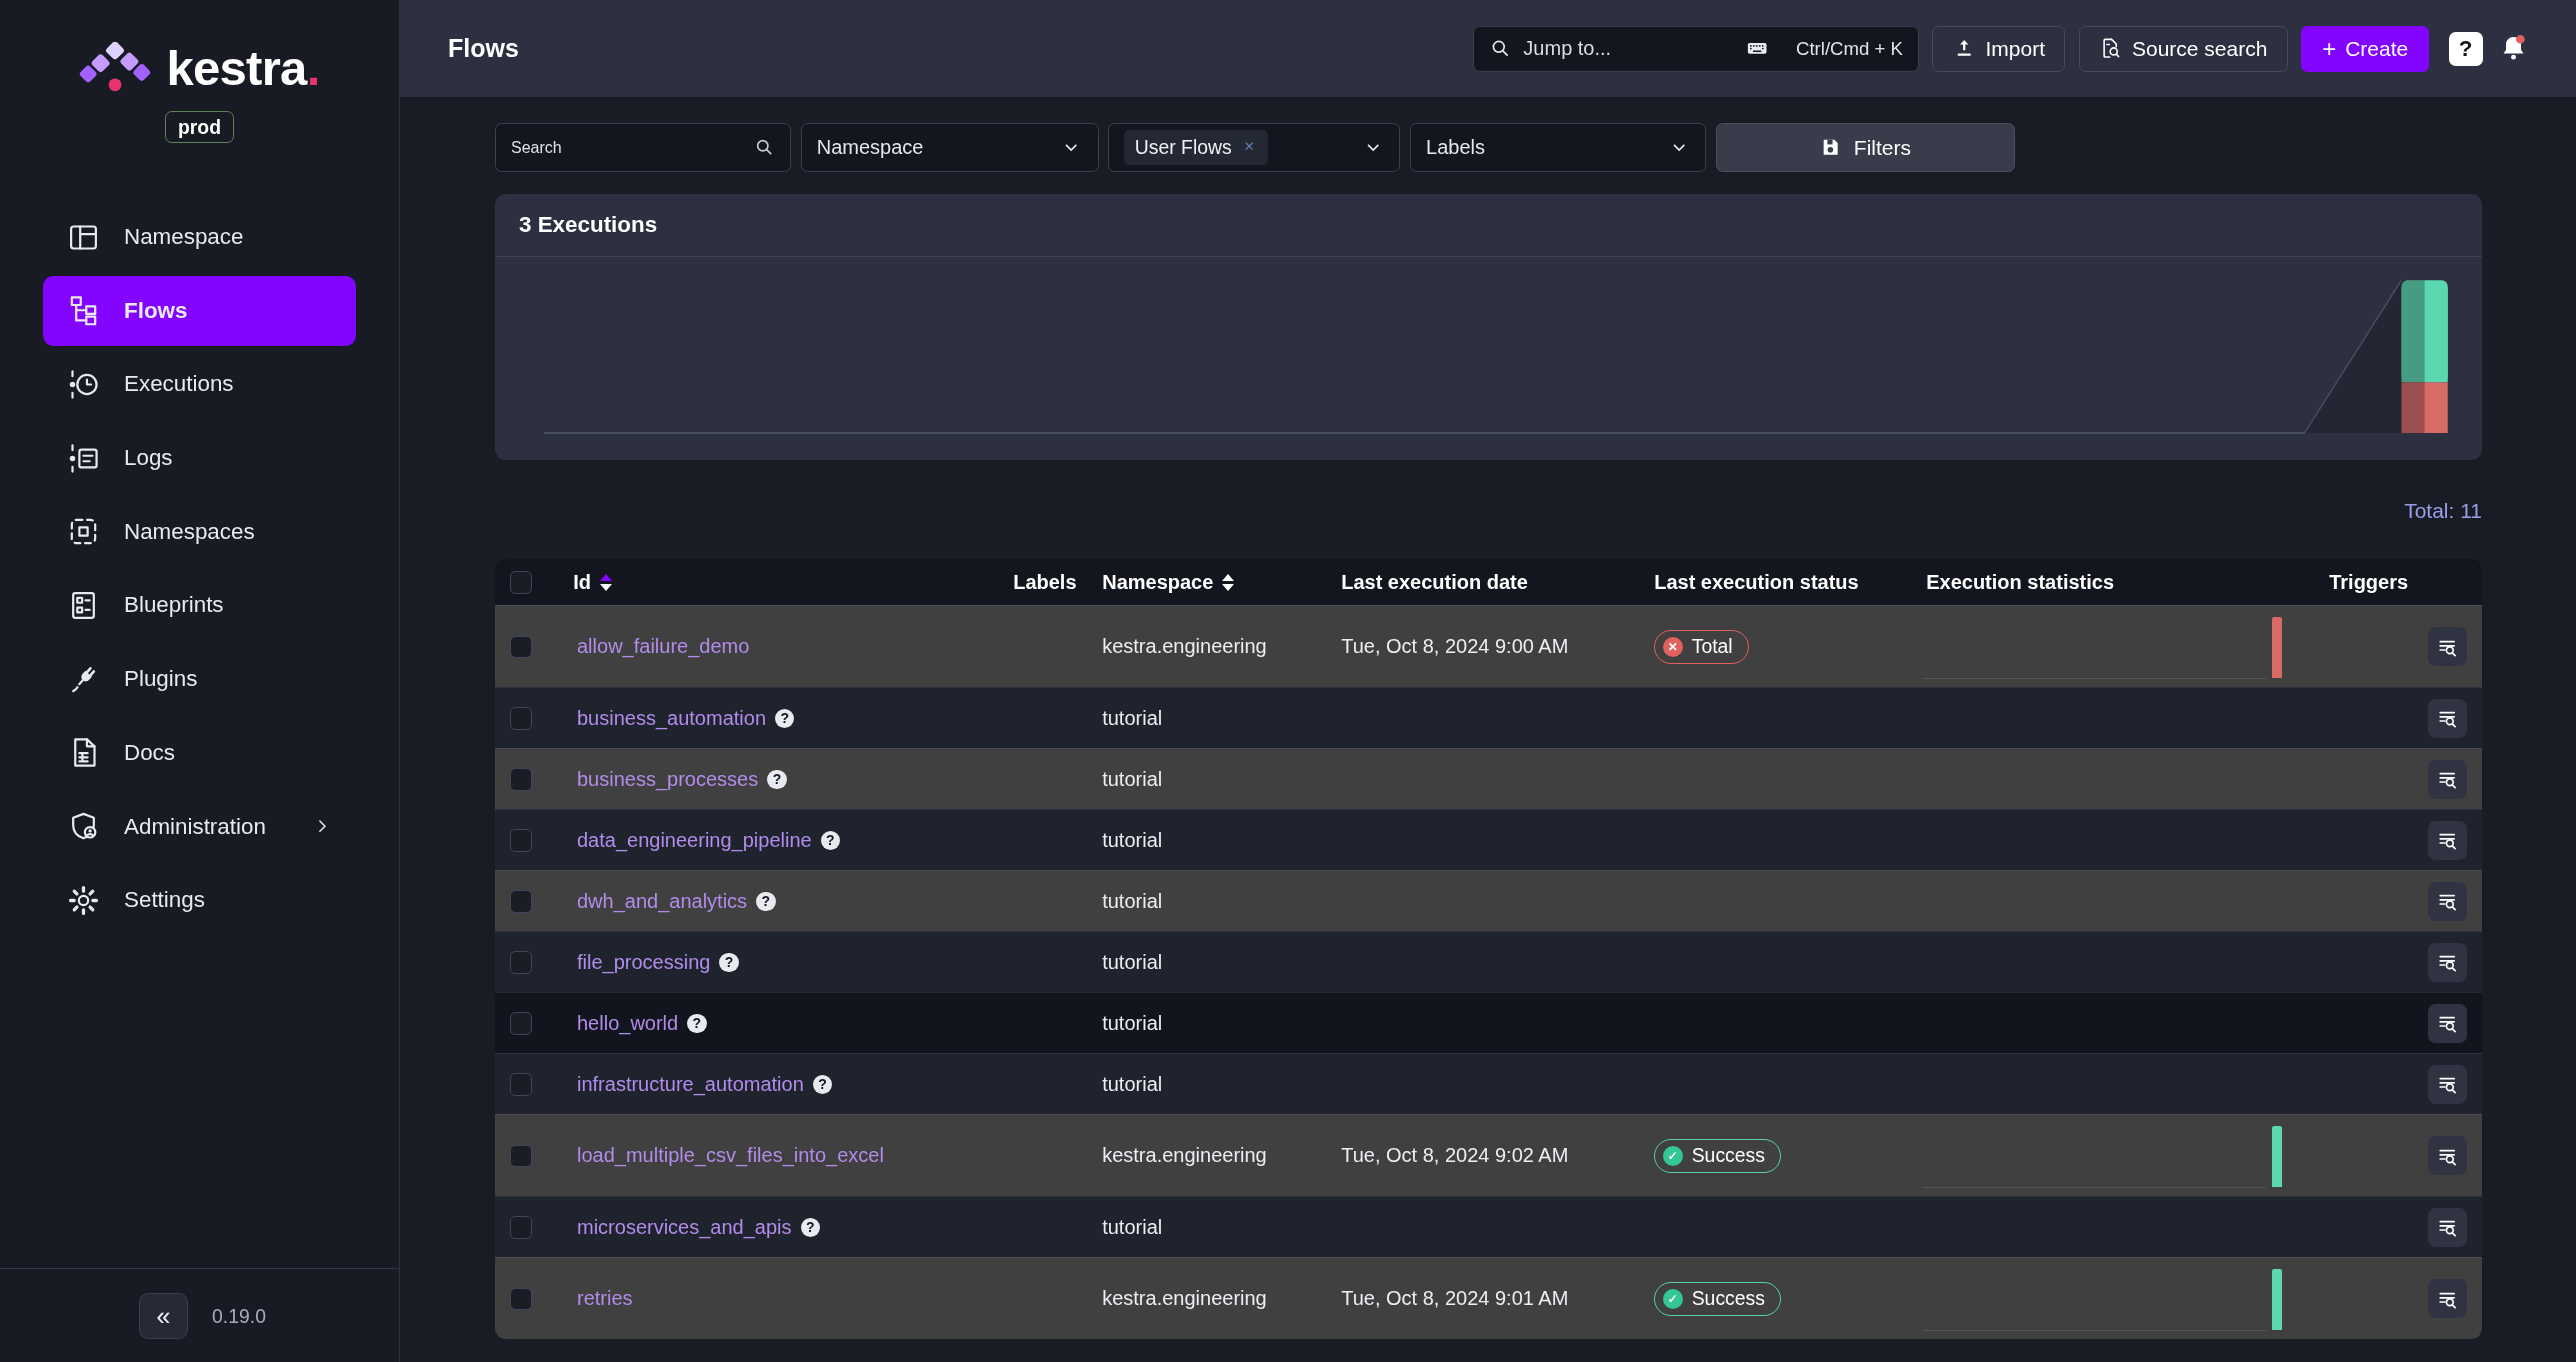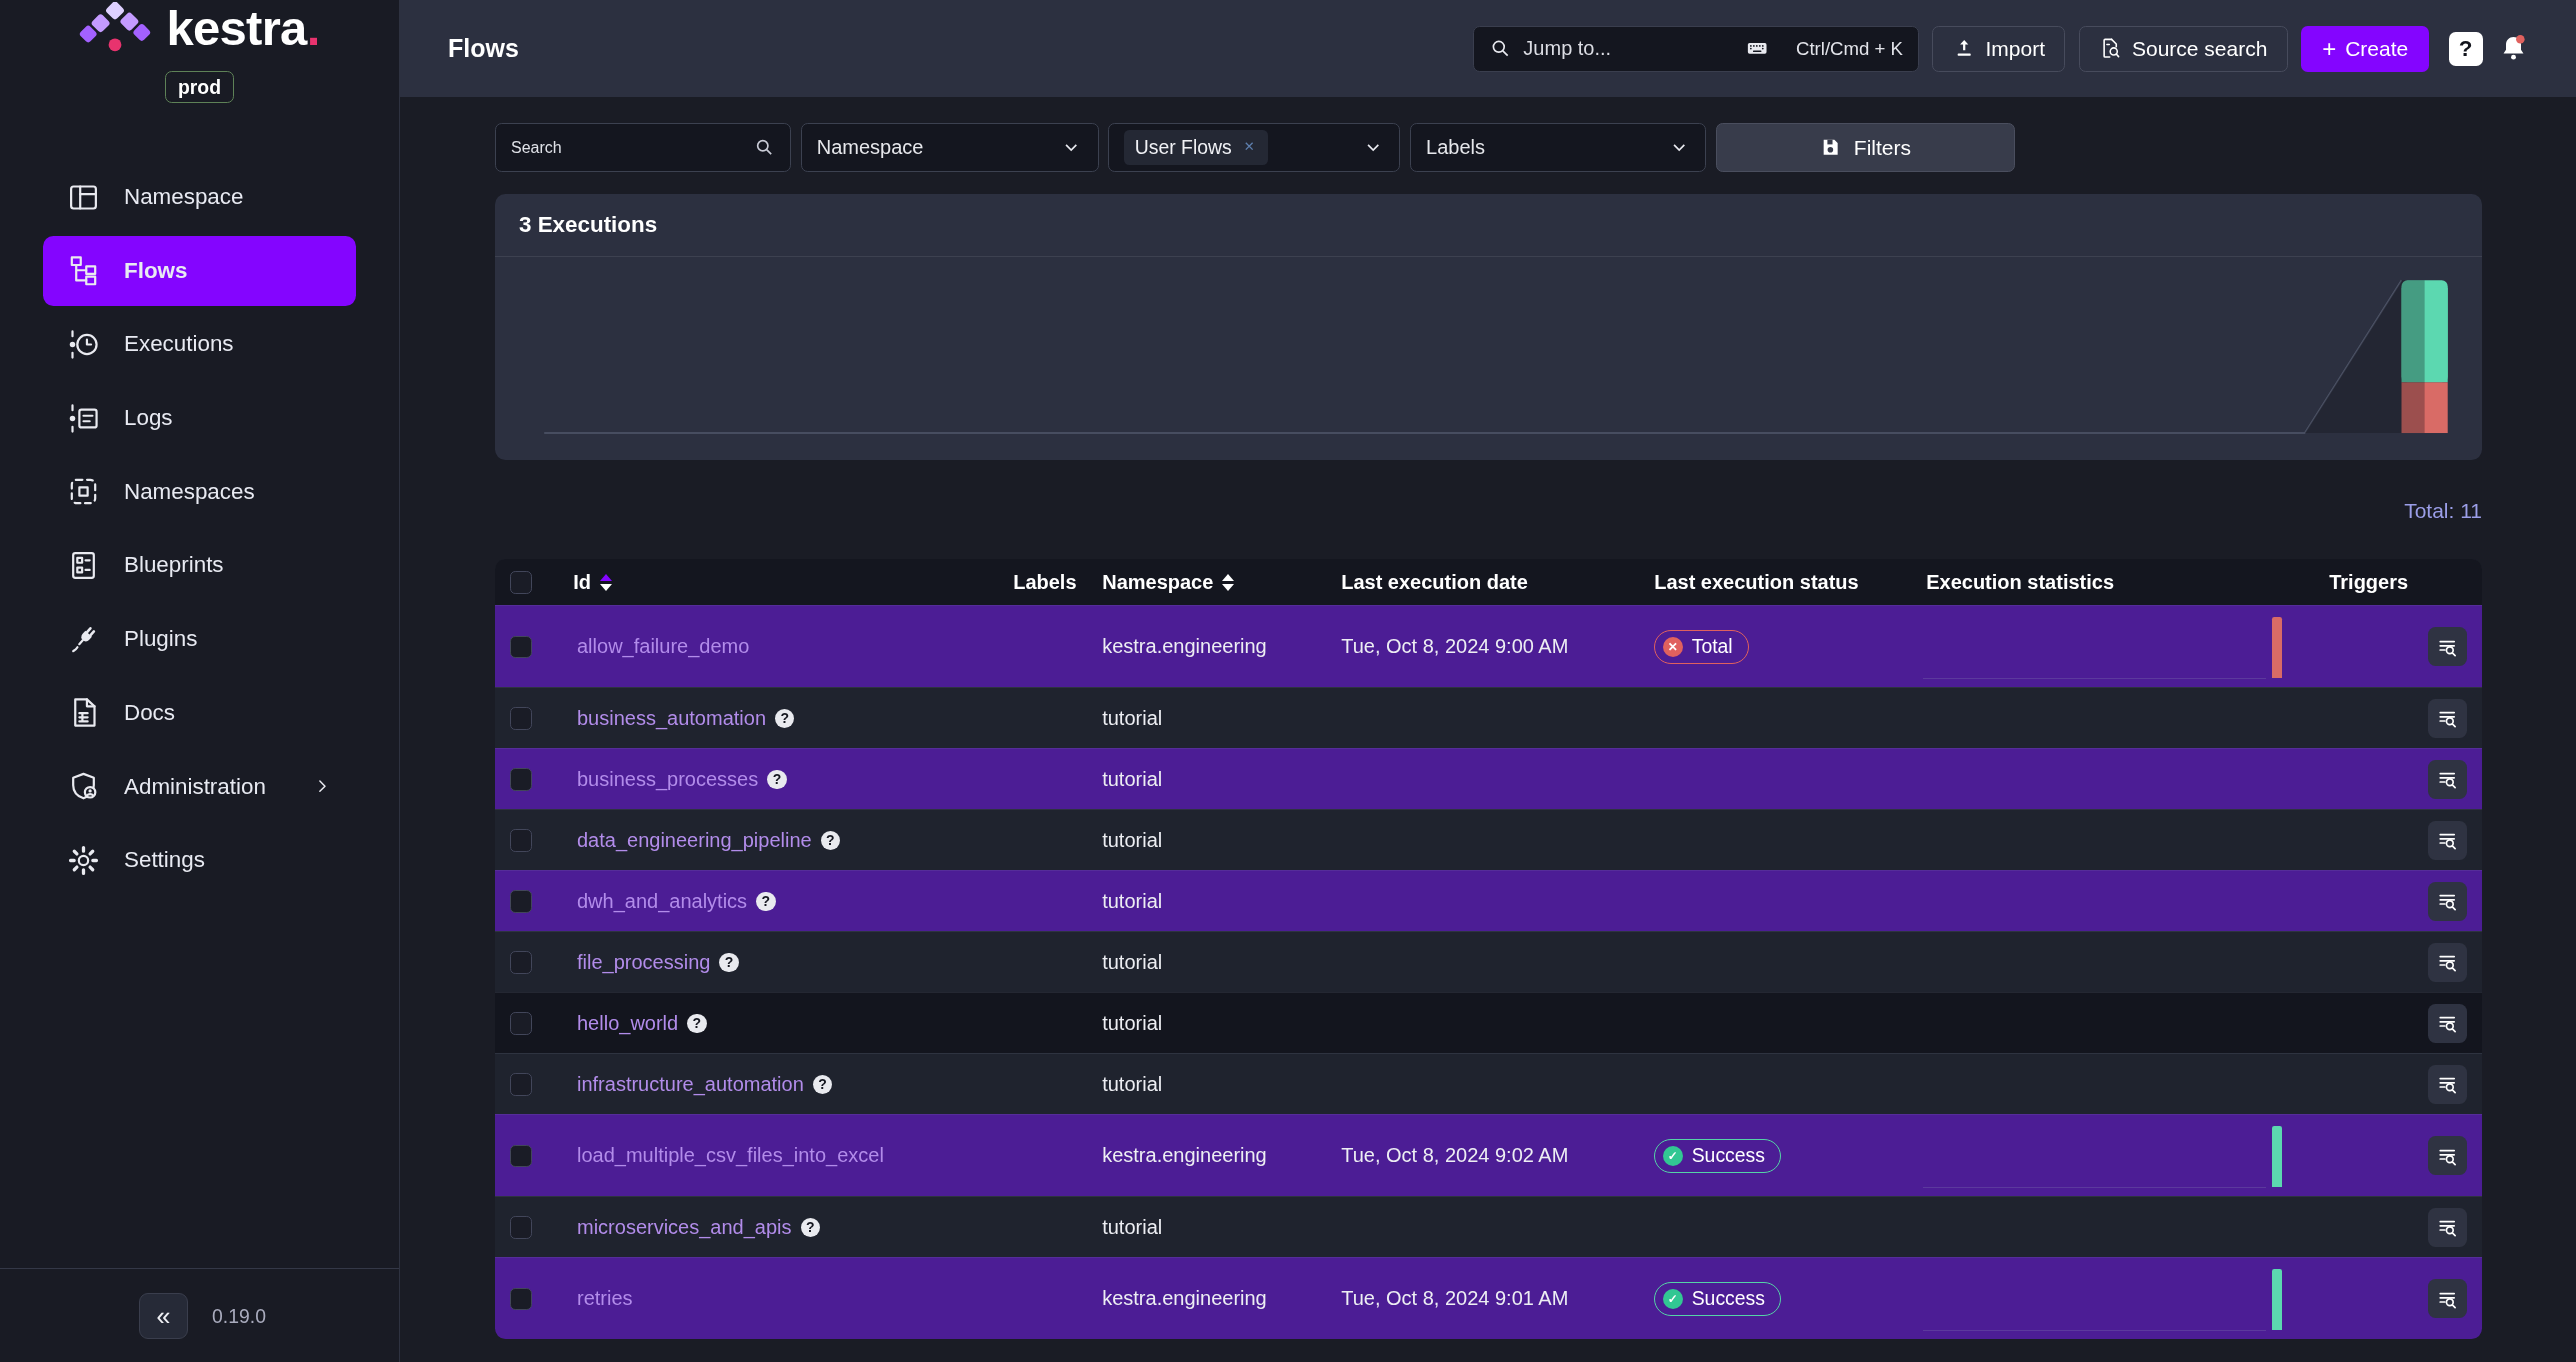--- a/index.html
+++ b/index.html
@@ -5,21 +5,21 @@
   * { box-sizing: border-box; margin: 0; padding: 0; }
   html,body { width: 2576px; height: 1363px; overflow: hidden; }
   body {
     font-family: "Liberation Sans", sans-serif;
     background: #1A1C25; color: #EDEEF3;
   }
   .app { display: flex; height: 100%; }
 
   
   .sidebar { width: 400px; flex: none; background: #191B24; border-right: 0.7px solid #2E3240; position: relative; }
-  .logo-row { display: flex; align-items: center; justify-content: center; gap: 15px; cursor: pointer; }
+  .logo-row { margin-top: 40px; display: flex; align-items: center; justify-content: center; gap: 15px; cursor: pointer; }
   .logo-text { font-size: 49px; font-weight: 700; color: #FFFFFF; letter-spacing: -0.7px; }
   .logo-dot { color: #E8336E; }
   .env-badge-wrap { text-align: center; margin-top: 15px; height: 34px; }
   .env-badge { display: inline-block; border: 1.5px solid #5E8257; border-radius: 6.7px; padding: 3.7px 12px; font-size: 19.4px; font-weight: 700; color: #FFFFFF; }
   .nav { margin-top: 57px; }
   .nav-item { height: 70px; margin: 3.7px 43px 0; display: flex; align-items: center; gap: 24px; padding-left: 24px; border-radius: 10.4px; font-size: 22.4px; color: #E8EAF2; cursor: pointer; }
   .nav-item.active { background: #8405FF; font-weight: 700; }
   .nav-icon { width: 33px; height: 33px; flex: none; display: flex; }
   .nav-icon svg { width: 33px; height: 33px; }
   .nav-chevron { margin-left: 21px; width: 22.4px; height: 22.4px; display: flex; }
@@ -64,21 +64,21 @@
   .exec-chart svg { position: absolute; inset: 0; }
 
   .total { margin-top: 39px; text-align: right; font-size: 21px; color: #9B9EE8; }
 
   
   .table { margin-top: 36px; border-radius: 10.4px; overflow: hidden; background: #20242F; }
   .t-head, .t-row { display: grid; grid-template-columns: 67px 440px 89px 239px 313px 272px 403px 1fr; align-items: center; }
   .t-head { height: 46px; background: #14161F; font-size: 20px; font-weight: 700; color: #FFFFFF; }
   .t-row { min-height: 61px; border-top: 0.7px solid rgba(140,150,175,0.14); font-size: 20px; cursor: pointer; }
   .t-row.tall { min-height: 82px; }
-  .t-row.light { background: #4c1d95; }
+  .t-row.light { background: #404040; }
   .t-row.dark { background: #1F232E; }
   .t-row.darkest { background: #13151E; }
   .cell { padding-left: 11.2px; min-width: 0; }
   .cell.c-check { padding-left: 15px; }
   .cell.c-id { padding-left: 15px; display: flex; align-items: center; }
   .cell.c-labels { padding-left: 6px; }
   .cell.c-stats { position: relative; height: 100%; padding: 0; }
   .cell.c-trig { display: flex; height: 100%; align-items: center; }
   .flow-link { color: #B28CEA; text-decoration: none; white-space: nowrap; overflow: hidden; text-overflow: ellipsis; }
   .qmark { flex: none; width: 19.4px; height: 19.4px; margin-left: 9px; border-radius: 50%; background: #E9EAEF; color: #14161F; font-size: 14px; font-weight: 700; display: inline-flex; align-items: center; justify-content: center; }

